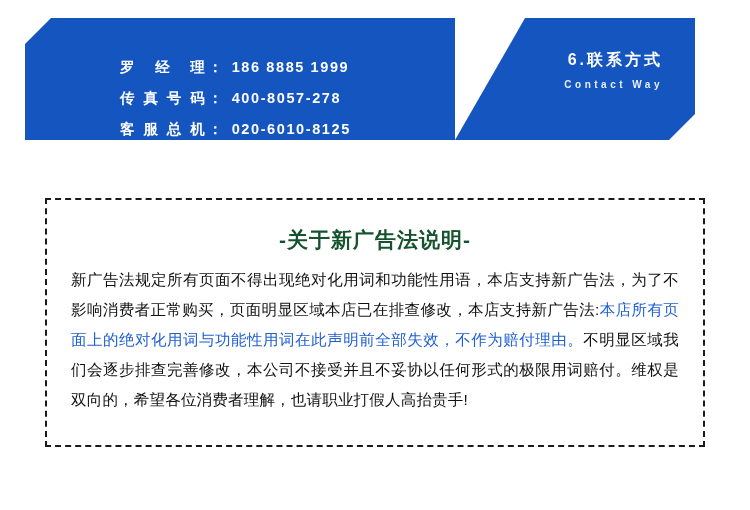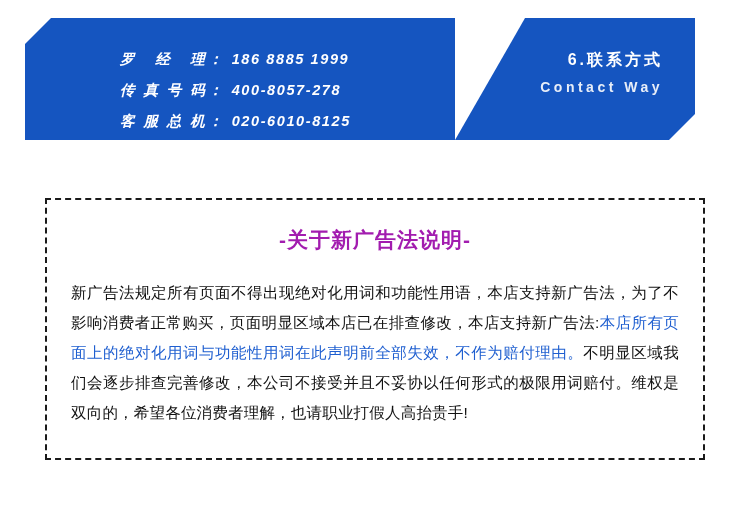--- a/index.html
+++ b/index.html
@@ -49,23 +49,22 @@
     top: 0;
     left: 430px;
     width: 0;
     height: 0;
     border-left: 70px solid #ffffff;
     border-bottom: 122px solid transparent;
   }
 
   .contact-list {
     position: absolute;
-    top: 32px;
+    top: 40px;
     left: 95px;
-    font-style: italic;
   }
   .contact-row {
     display: flex;
     align-items: baseline;
     color: #ffffff;
     font-size: 14.5px;
     letter-spacing: 1.2px;
     margin-bottom: 12px;
     white-space: nowrap;
   }
@@ -92,43 +91,43 @@
     color: #ffffff;
   }
   .title-block .main-title {
     font-size: 16px;
     font-weight: bold;
     letter-spacing: 3px;
     white-space: nowrap;
   }
   .title-block .sub-title {
     margin-top: 8px;
-    font-size: 14px;
+    font-size: 10px;
     font-weight: bold;
     letter-spacing: 3.5px;
     color: #e8eef8;
     white-space: nowrap;
   }
 
   
   .notice {
     position: relative;
     width: 660px;
     margin: 58px 0 0 45px;
     border: 2px dashed #1a1a1a;
     box-sizing: border-box;
     padding: 26px 24px 30px 24px;
   }
   .notice-title {
     text-align: center;
-    color: #a21caf;
+    color: #14532d;
     font-size: 21px;
     font-weight: bold;
     letter-spacing: 1px;
-    margin-bottom: 24px;
+    margin-bottom: 11px;
   }
   .notice-body {
     font-size: 15.5px;
     line-height: 30px;
     color: #111111;
     text-align: justify;
     letter-spacing: 0.2px;
   }
   .notice-body .hl {
     color: #1f5fd0;

